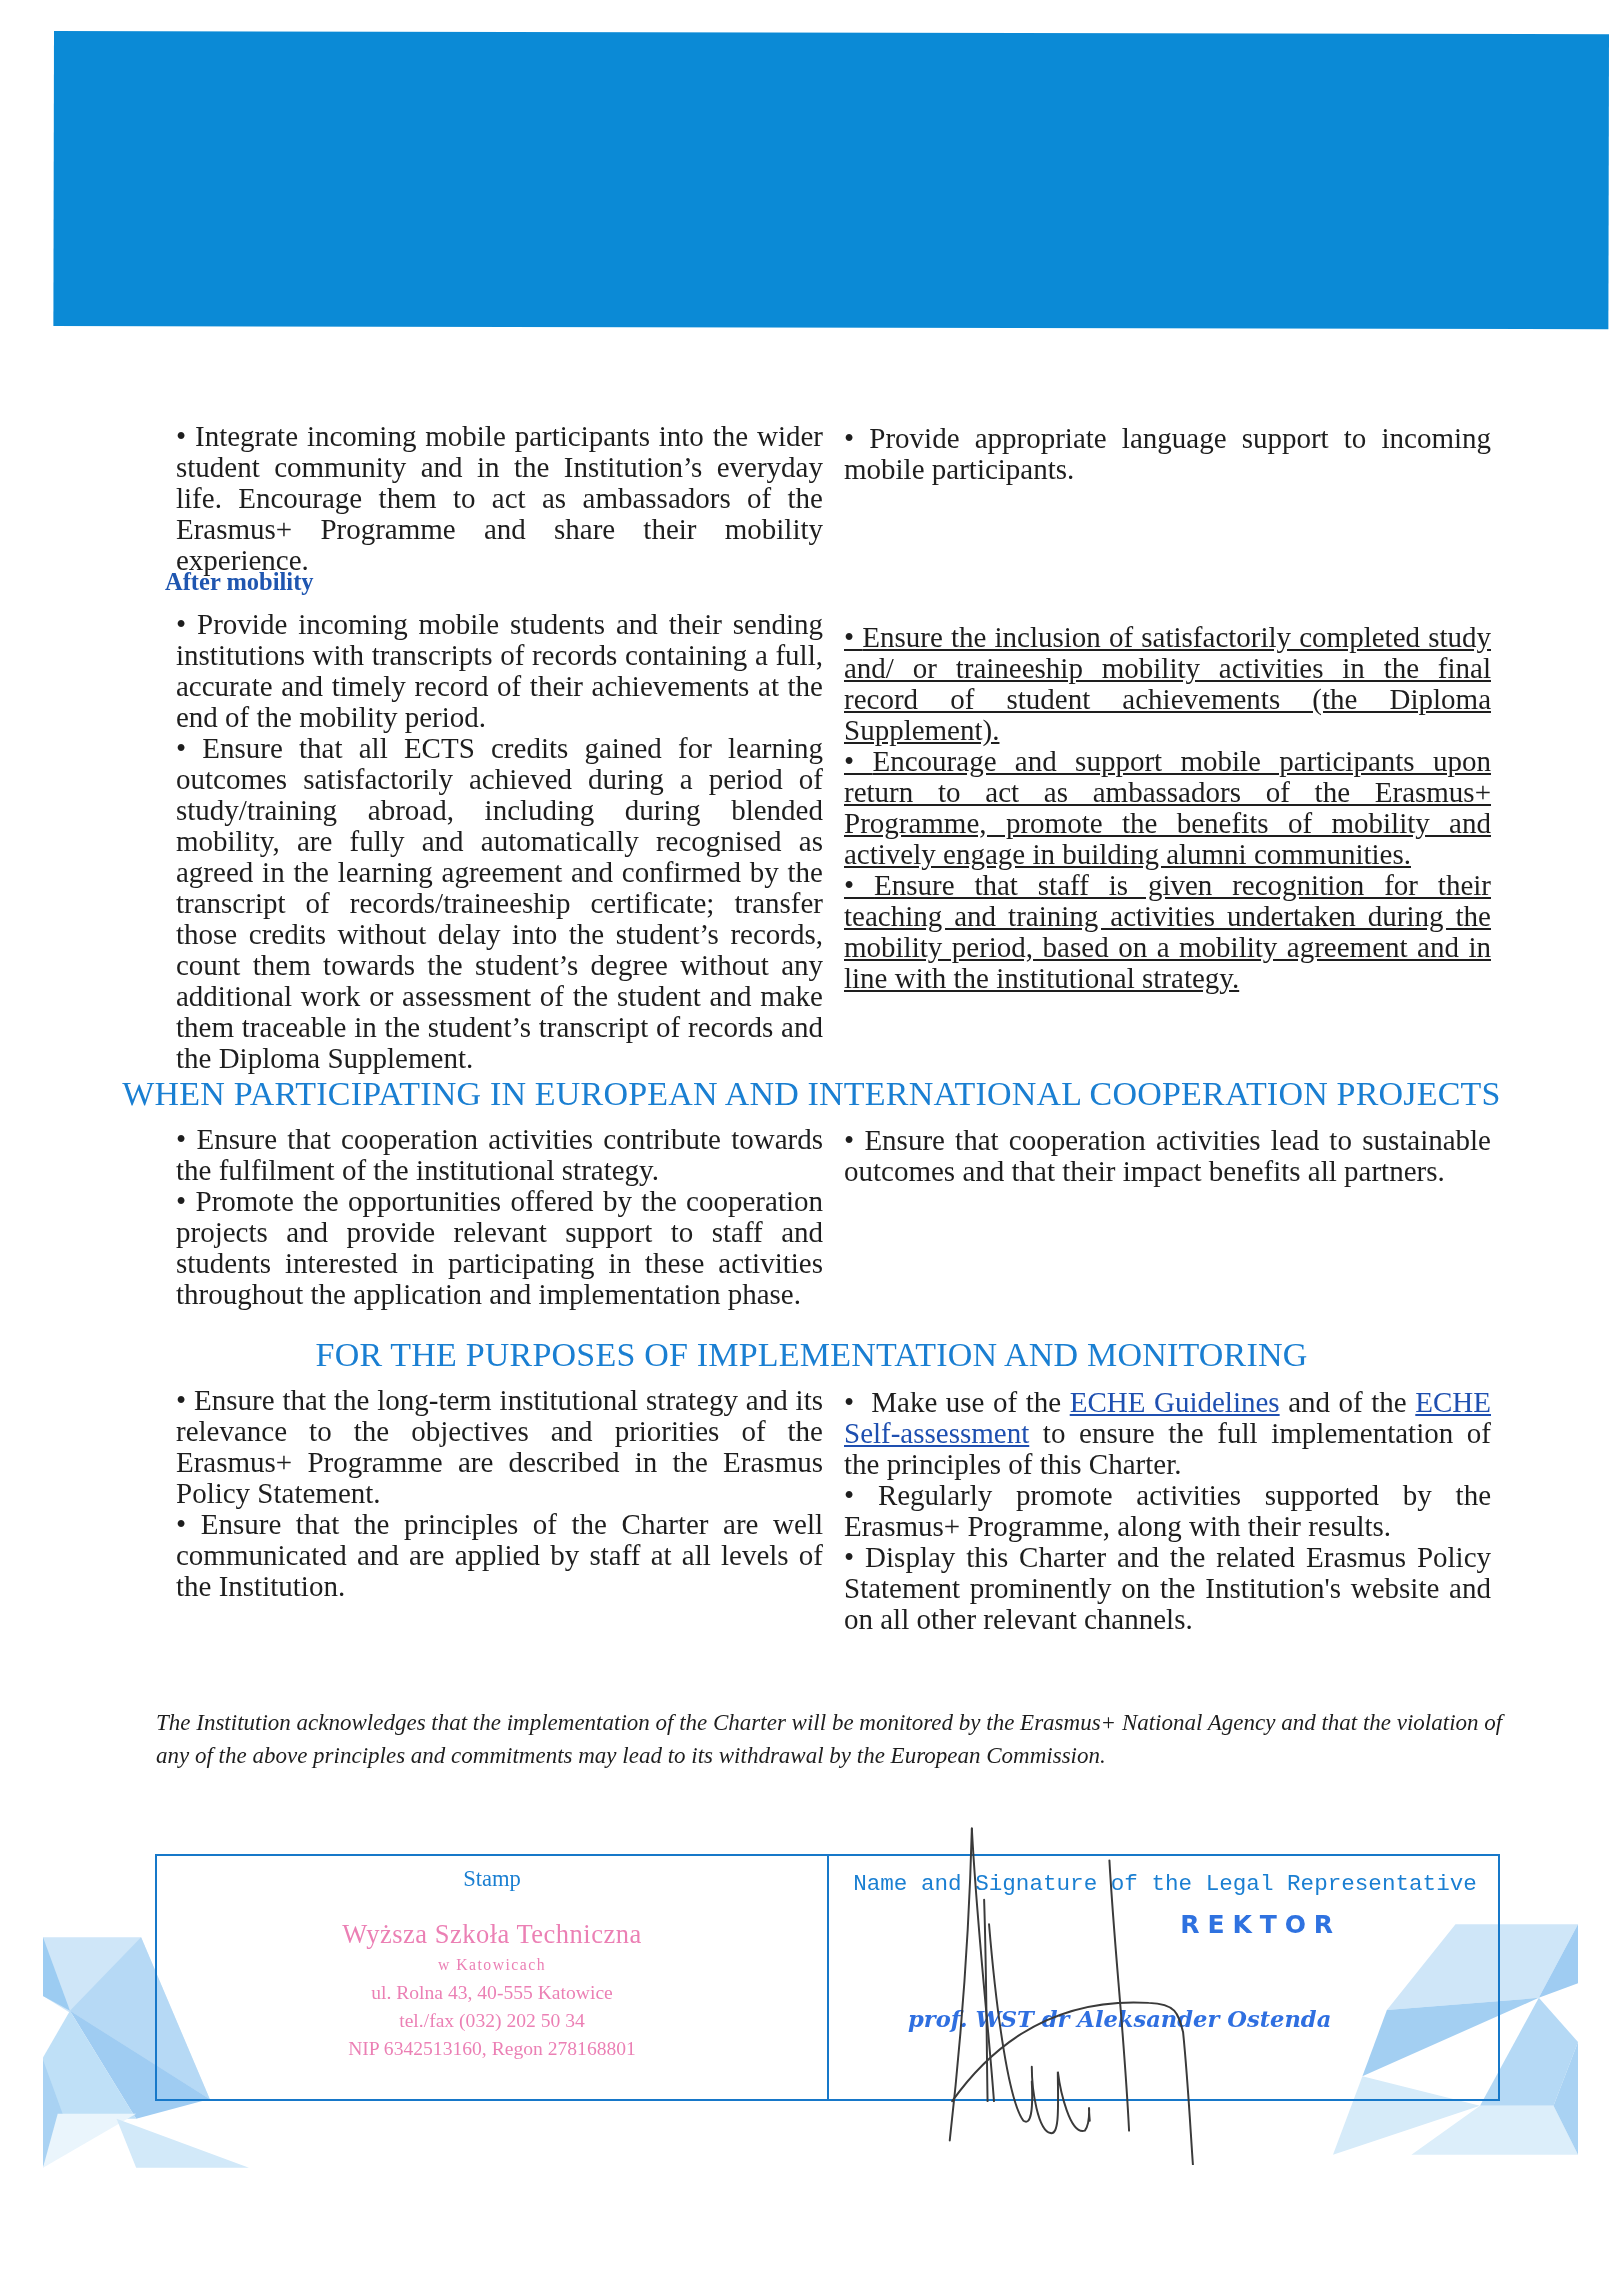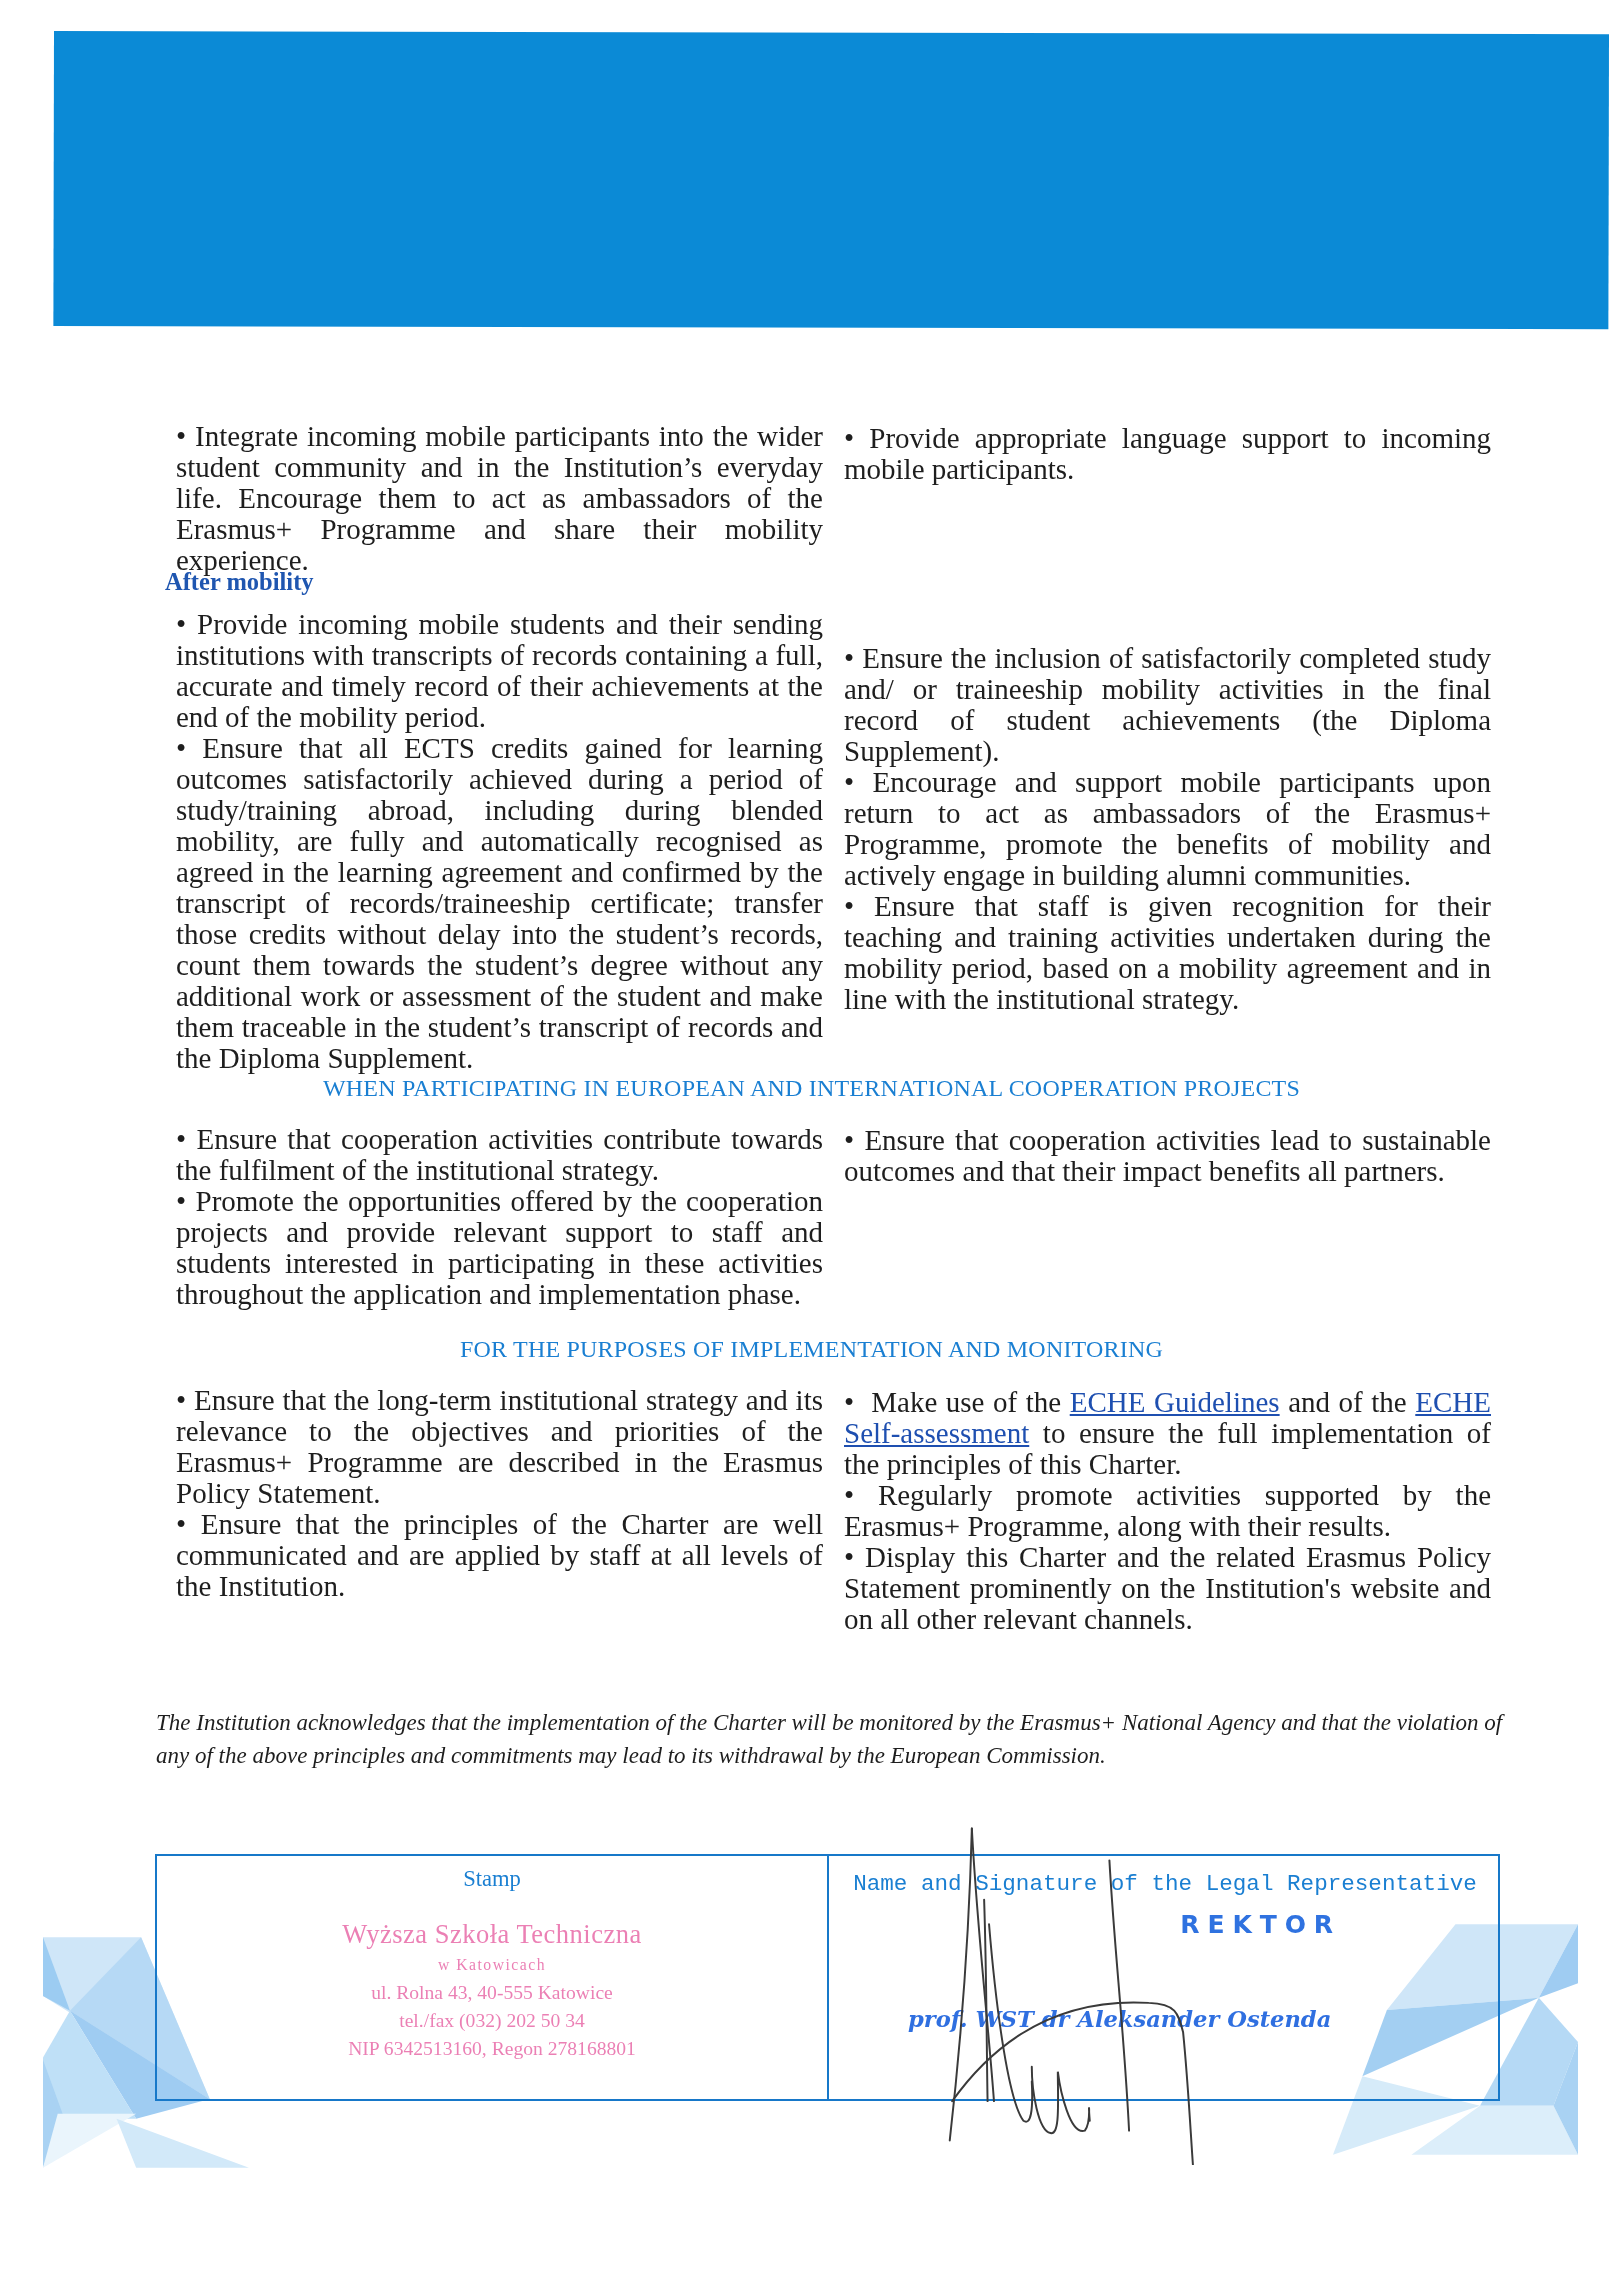--- a/index.html
+++ b/index.html
@@ -24,21 +24,21 @@
   .col-right { left: 844px; width: 647px; }
   .col p { margin: 0; }
   .bullet::before { content: "\2022\00a0"; }
 
   .sub-heading {
     position: absolute; left: 165px; top: 568px;
     font-size: 24.5px; font-weight: bold; color: #1f56b0;
   }
   .section-heading {
     position: absolute; left: 0; width: 1623px; text-align: center;
-    font-size: 24px; color: #1a7fd2; letter-spacing: 0.2px;
+    font-size: 34px; color: #1a7fd2; letter-spacing: 0.2px;
   }
   .link { color: #1e4fb0; text-decoration: underline; }
 
   .ack {
     position: absolute; left: 156px; top: 1706px; width: 1365px;
     font-size: 23px; line-height: 33px; font-style: italic;
   }
 
   .sig-box {
     position: absolute; left: 155px; top: 1854px; width: 1345px; height: 247px;
@@ -98,21 +98,21 @@
 </div>
 <div class="col col-right" style="top:423px;">
   <p class="bullet">Provide appropriate language support to incoming mobile participants.</p>
 </div>
 
 <div class="sub-heading">After mobility</div>
 <div class="col col-left" style="top:609px;">
   <p class="bullet">Provide incoming mobile students and their sending institutions with transcripts of records containing a full, accurate and timely record of their achievements at the end of the mobility period.</p>
   <p class="bullet">Ensure that all ECTS credits gained for learning outcomes satisfactorily achieved during a period of study/training abroad, including during blended mobility, are fully and automatically recognised as agreed in the learning agreement and confirmed by the transcript of records/traineeship certificate; transfer those credits without delay into the student’s records, count them towards the student’s degree without any additional work or assessment of the student and make them traceable in the student’s transcript of records and the Diploma Supplement.</p>
 </div>
-<div class="col col-right" style="top:643px;">
+<div class="col col-right" style="top:622px;text-decoration:underline;">
   <p class="bullet">Ensure the inclusion of satisfactorily completed study and/ or traineeship mobility activities in the final record of student achievements (the Diploma Supplement).</p>
   <p class="bullet">Encourage and support mobile participants upon return to act as ambassadors of the Erasmus+ Programme, promote the benefits of mobility and actively engage in building alumni communities.</p>
   <p class="bullet">Ensure that staff is given recognition for their teaching and training activities undertaken during the mobility period, based on a mobility agreement and in line with the institutional strategy.</p>
 </div>
 
 <div class="section-heading" style="top:1075px;">WHEN PARTICIPATING IN EUROPEAN AND INTERNATIONAL COOPERATION PROJECTS</div>
 <div class="col col-left" style="top:1124px;">
   <p class="bullet">Ensure that cooperation activities contribute towards the fulfilment of the institutional strategy.</p>
   <p class="bullet">Promote the opportunities offered by the cooperation projects and provide relevant support to staff and students interested in participating in these activities throughout the application and implementation phase.</p>
 </div>

